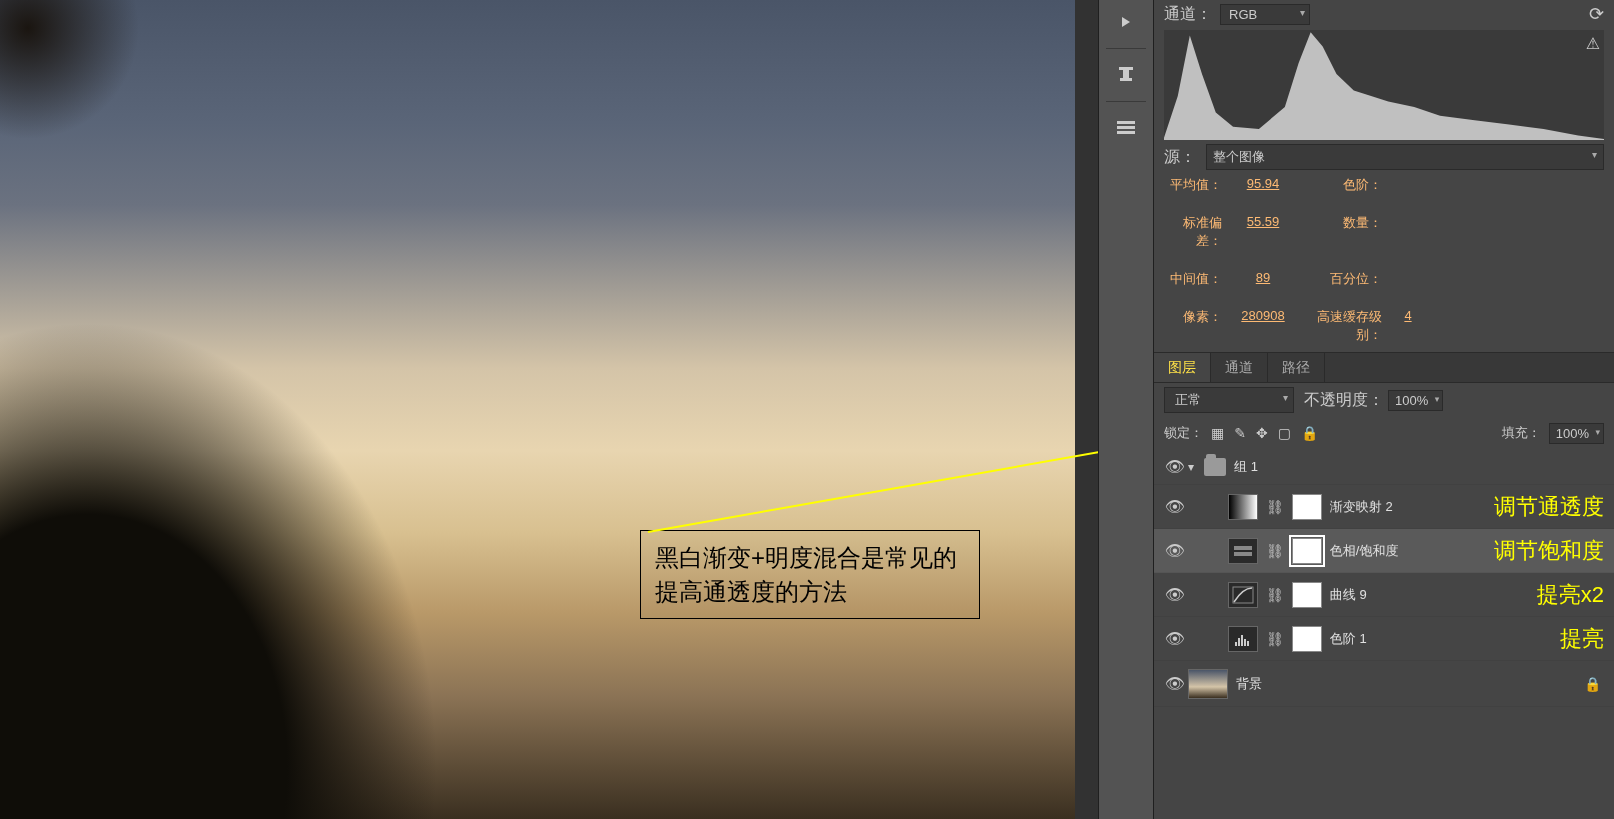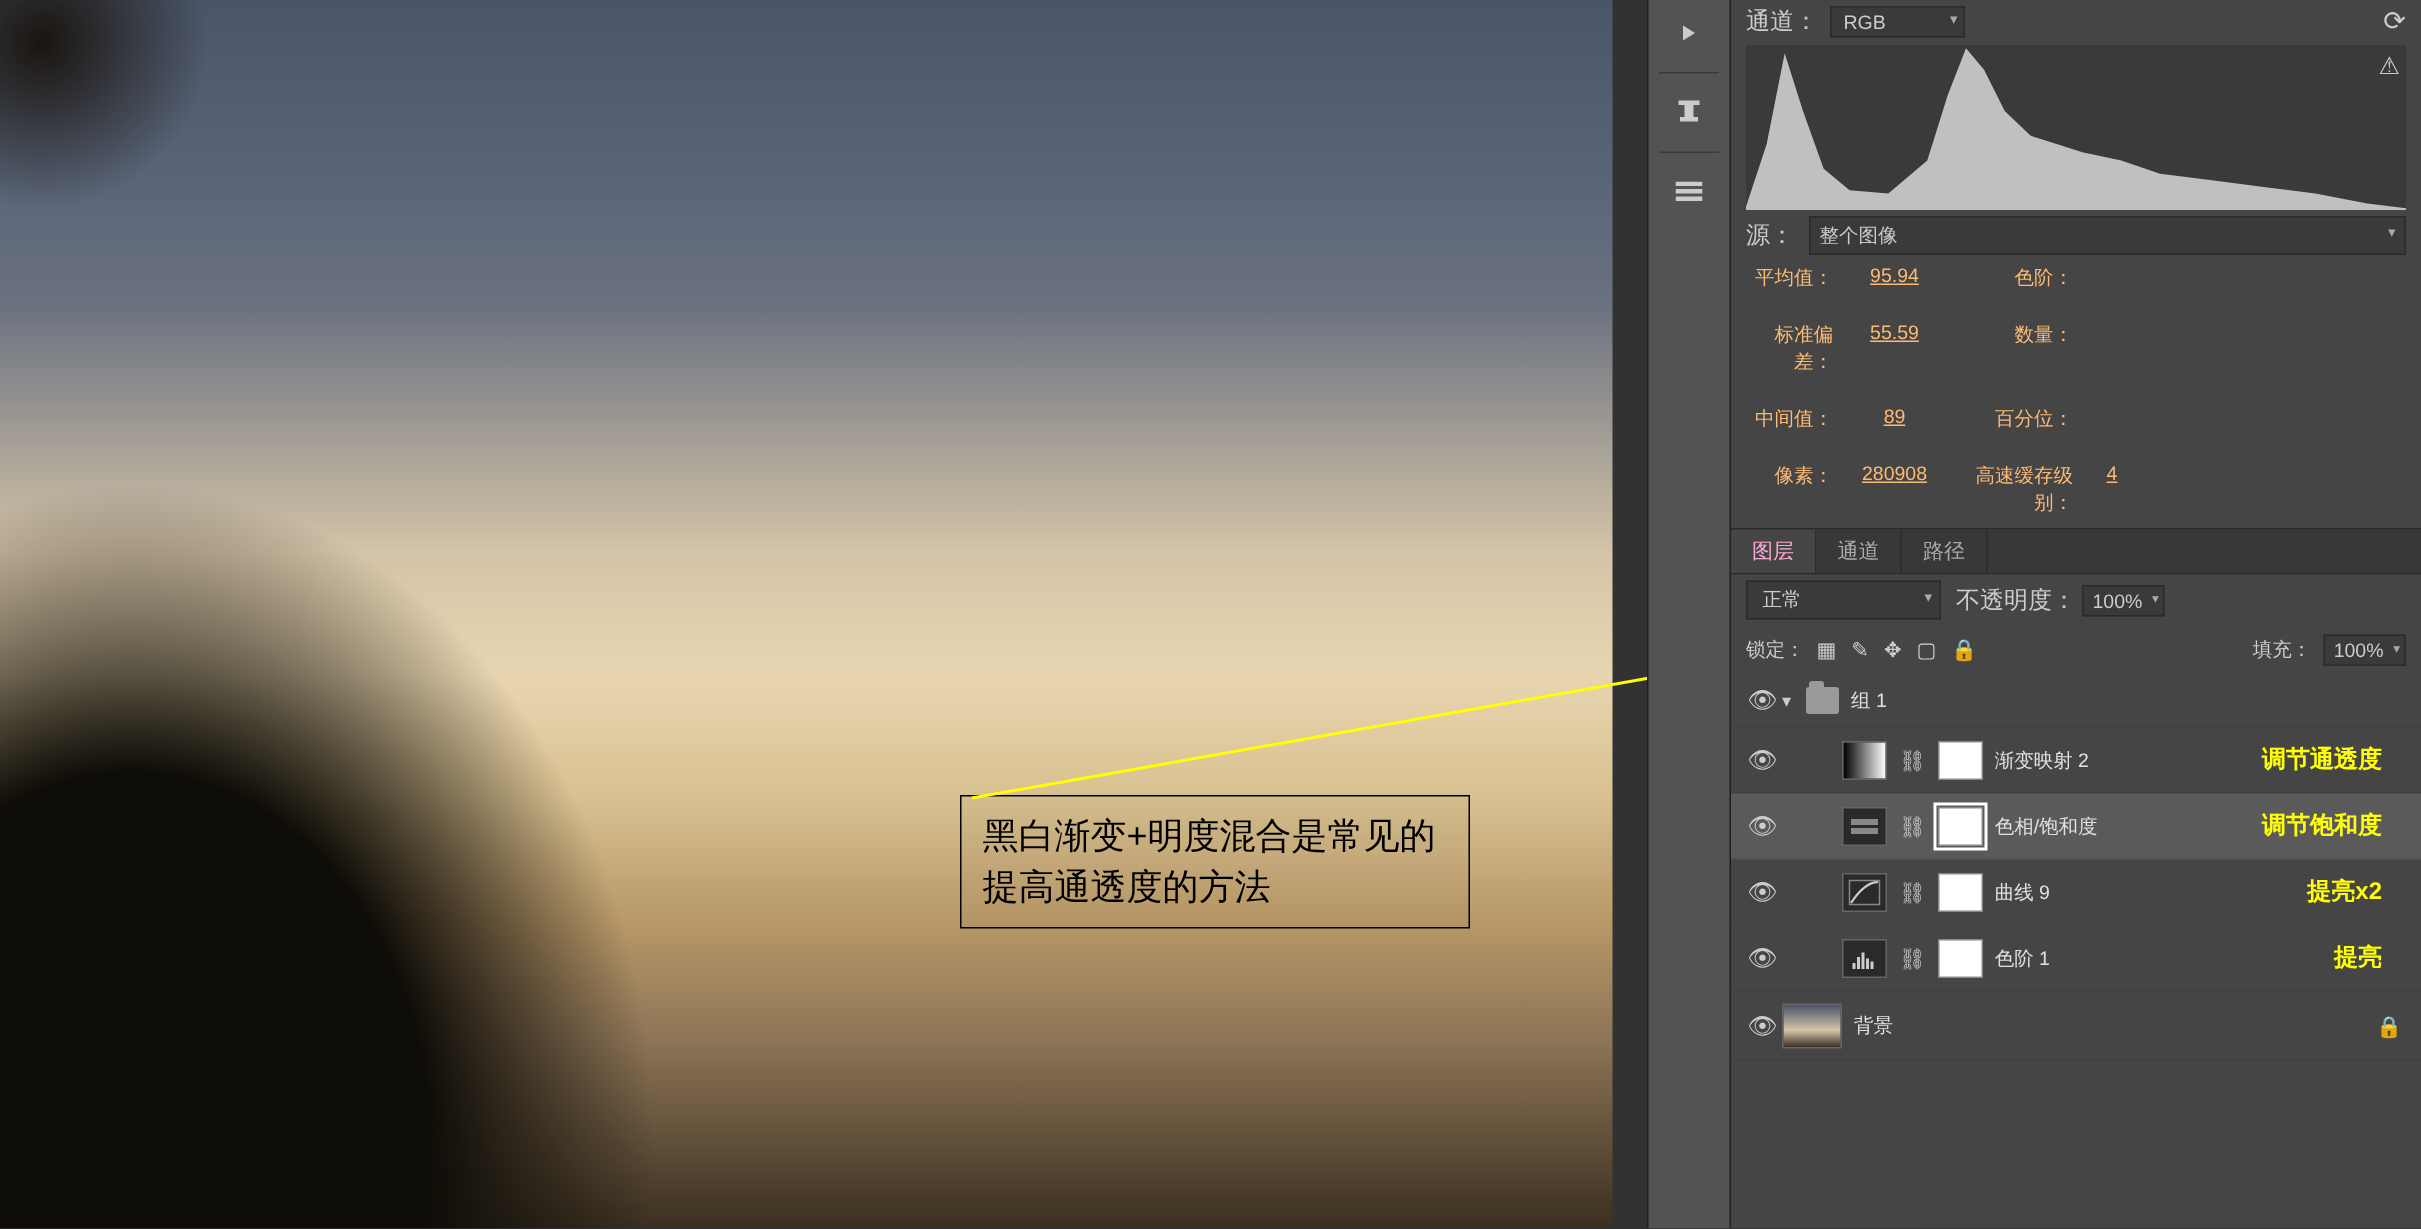--- a/index.html
+++ b/index.html
@@ -31,21 +31,21 @@
 .histogram-svg { width: 100%; height: 110px; display: block; margin-top: 4px; }
 .hist-src-row { display: flex; align-items: center; gap: 10px; margin-top: 4px; }
 .hist-src-dropdown { flex: 1; background: #3a3a3a; border: 1px solid #2a2a2a; color: #ccc; font-size: 13px; padding: 3px 18px 3px 6px; position: relative; }
 .hist-src-dropdown::after { content: "▾"; position: absolute; right: 6px; top: 4px; font-size: 10px; color: #aaa; }
 .hist-stats { margin-top: 6px; display: grid; grid-template-columns: 64px 70px 90px 40px; font-size: 13px; color: #fdba74; row-gap: 20px; }
 .hist-stats .lbl { text-align: right; padding-right: 6px; }
 .hist-stats .val { text-align: center; text-decoration: underline; }
 
 .layers-tabs { display: flex; background: #383838; border-bottom: 1px solid #2a2a2a; height: 30px; align-items: stretch; }
 .layers-tab { padding: 0 14px; font-size: 14px; color: #aaa; display: flex; align-items: center; border-right: 1px solid #2a2a2a; }
-.layers-tab.active { background: #454545; color: #f9a8d4; }
+.layers-tab.active { background: #454545; color: #fde047; }
 
 .layers-filter-row { display: flex; align-items: center; height: 36px; padding: 0 10px; gap: 10px; background: #454545; }
 .filter-type { display: flex; align-items: center; background: #3a3a3a; border: 1px solid #2a2a2a; padding: 3px 18px 3px 6px; font-size: 13px; color: #ccc; position: relative; min-width: 88px; }
 .filter-type::before { content: "🔍"; font-size: 12px; margin-right: 4px; }
 .filter-type::after { content: "▾"; position: absolute; right: 4px; top: 4px; font-size: 10px; color: #aaa; }
 .filter-icons { display: flex; gap: 14px; align-items: center; color: #ccc; font-size: 16px; }
 .filter-icons span { cursor: pointer; }
 .filter-dot { width: 10px; height: 10px; border-radius: 50%; background: #ccc; margin-left: 4px; }
 
 .layers-blend-row { display: flex; align-items: center; height: 34px; padding: 0 10px; gap: 10px; background: #454545; }
@@ -71,21 +71,21 @@
 .folder-icon::before { content: ""; position: absolute; left: 2px; top: -4px; width: 10px; height: 4px; background: #9a9a9a; border-radius: 2px 2px 0 0; }
 .adj-thumb { width: 30px; height: 26px; background: #2a2a2a; border: 1px solid #666; display: flex; align-items: center; justify-content: center; color: #ccc; font-size: 10px; }
 .adj-thumb.gradient { background: linear-gradient(to right, #000, #fff); }
 .adj-thumb svg { width: 22px; height: 18px; }
 .link-icon { color: #ccc; font-size: 14px; }
 .mask-thumb { width: 30px; height: 26px; background: #fff; border: 1px solid #888; }
 .mask-thumb.sel { outline: 2px solid #fff; outline-offset: 1px; }
 .layer-name { font-size: 13px; color: #e0e0e0; }
 .bg-thumb { width: 40px; height: 30px; background: linear-gradient(to bottom, #4a5568, #d4c4a8 60%, #3a2f20); border: 1px solid #666; }
 .lock-right { position: absolute; right: 12px; color: #aaa; font-size: 14px; }
-.anno-label { position: absolute; font-size: 16px; font-weight: bold; color: #ffff00; right: 26px; }
+.anno-label { position: absolute; font-size: 22px; font-weight: normal; color: #ffff00; right: 10px; }
 </style>
 </head>
 <body>
 
 <div class="canvas-area">
   <div class="canvas-img"></div>
   <div class="tree-overlay"></div>
   <div class="annotation-box">黑白渐变+明度混合是常见的提高通透度的方法</div>
   <svg class="arrow-svg" viewBox="0 0 530 110">
     <defs>

